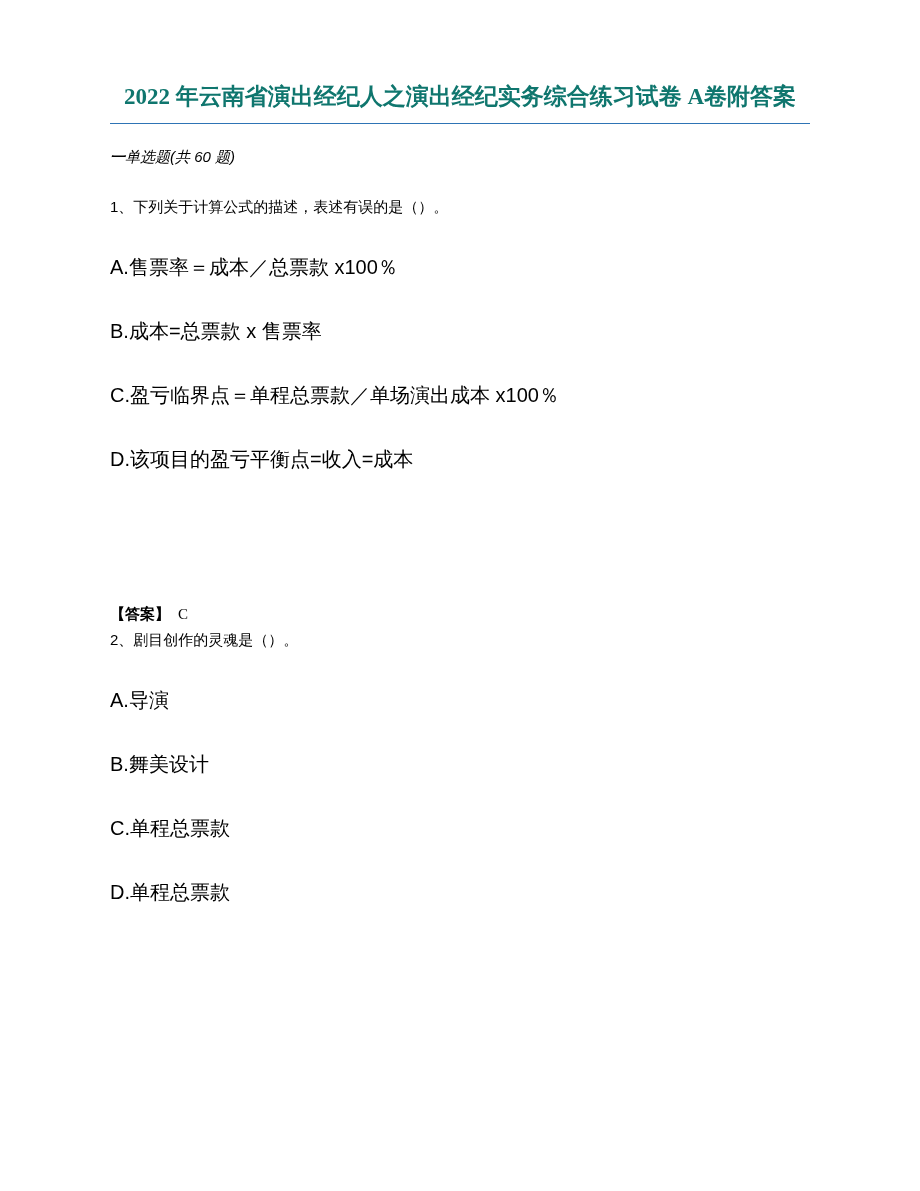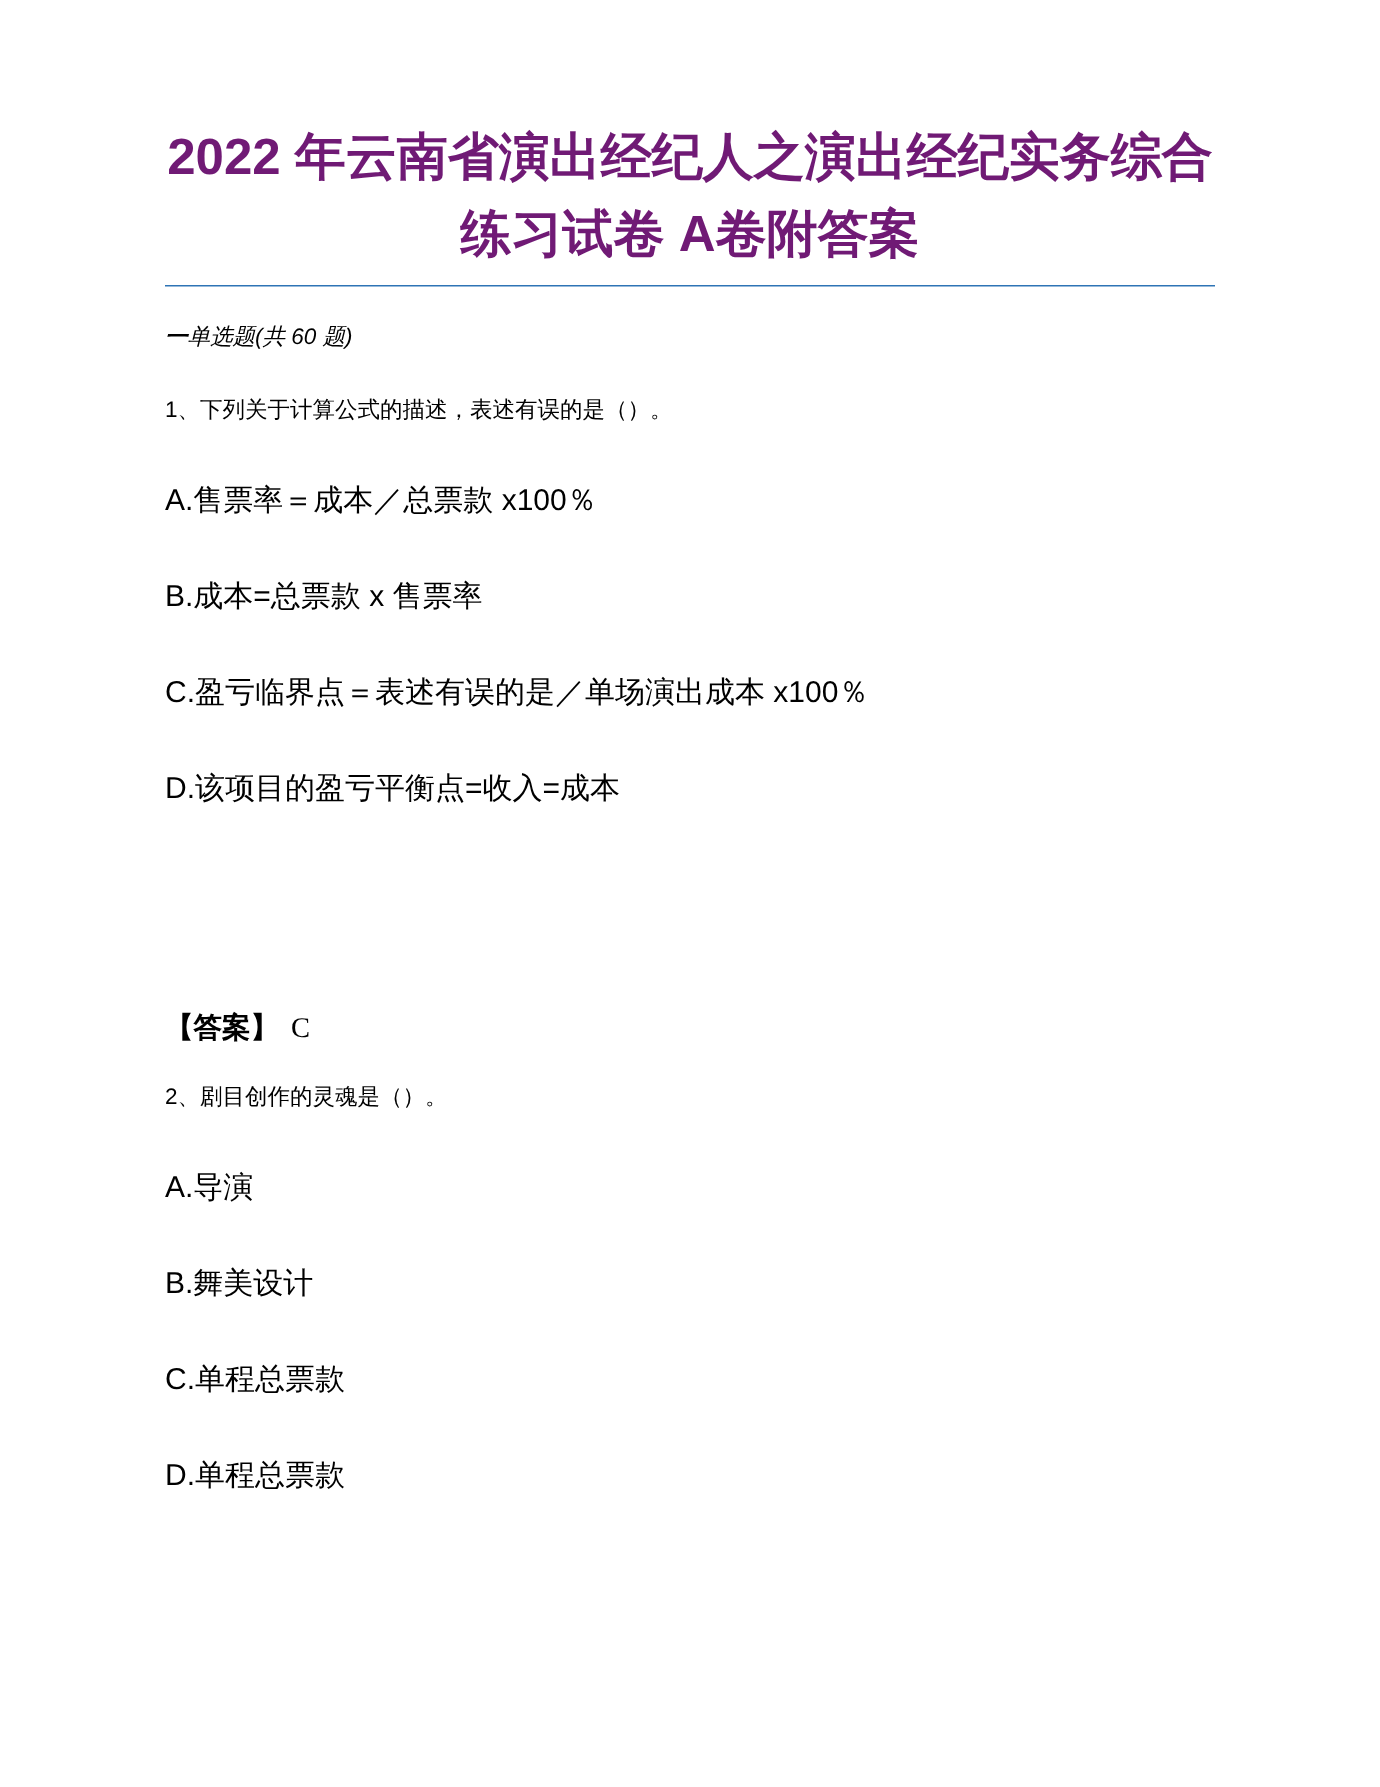--- a/index.html
+++ b/index.html
@@ -13,25 +13,25 @@
       height: 1191px;
       font-family: "SimSun", "宋体", serif;
       color: #000000;
       padding: 80px 110px 50px 110px;
     }
     .title-container {
       text-align: center;
       margin-bottom: 8px;
     }
     .title {
-      color: #701a75;
-      font-size: 34px;
+      color: #0f766e;
+      font-size: 23px;
       font-weight: bold;
       line-height: 1.5;
-      font-family: Liberation Sans, sans-serif;
+      font-family: Liberation Serif, serif;
     }
     .title-underline {
       border-bottom: 1px solid #2e74b5;
       margin-top: 4px;
       margin-bottom: 24px;
     }
     .section-header {
       font-size: 15px;
       margin-bottom: 28px;
       font-family: "Microsoft YaHei", "SimSun", sans-serif;
@@ -46,23 +46,23 @@
       line-height: 1.6;
       font-family: "Microsoft YaHei", "SimSun", sans-serif;
     }
     .option {
       font-size: 20px;
       margin-bottom: 32px;
       line-height: 1.6;
       font-family: "Microsoft YaHei", "SimSun", sans-serif;
     }
     .answer-block {
-      font-size: 19px;
+      font-size: 15px;
       margin-top: 130px;
-      margin-bottom: 22px;
+      margin-bottom: 4px;
       font-family: "Microsoft YaHei", "SimSun", sans-serif;
     }
     .answer-label {
       font-weight: bold;
     }
     .answer-value {
       font-family: "Times New Roman", serif;
       margin-left: 8px;
     }
   </style>
@@ -77,21 +77,21 @@
 <div class="section-header">
   <span class="bold">一</span><span>单选题</span><span>(共 </span><span>60</span><span> 题)</span>
 </div>
 
 <div class="question-text">
   <span>1、</span><span>下列关于计算公式的描述，表述有误的是（）。</span>
 </div>
 
 <div class="option">A.售票率＝成本／总票款 x100％</div>
 <div class="option">B.成本=总票款 x 售票率</div>
-<div class="option">C.盈亏临界点＝表述有误的是／单场演出成本 x100％</div>
+<div class="option">C.盈亏临界点＝单程总票款／单场演出成本 x100％</div>
 <div class="option">D.该项目的盈亏平衡点=收入=成本</div>
 
 <div class="answer-block">
   <span class="answer-label">【答案】</span><span class="answer-value">C</span>
 </div>
 
 <div class="question-text">
   <span>2、</span><span>剧目创作的灵魂是（）。</span>
 </div>
 

